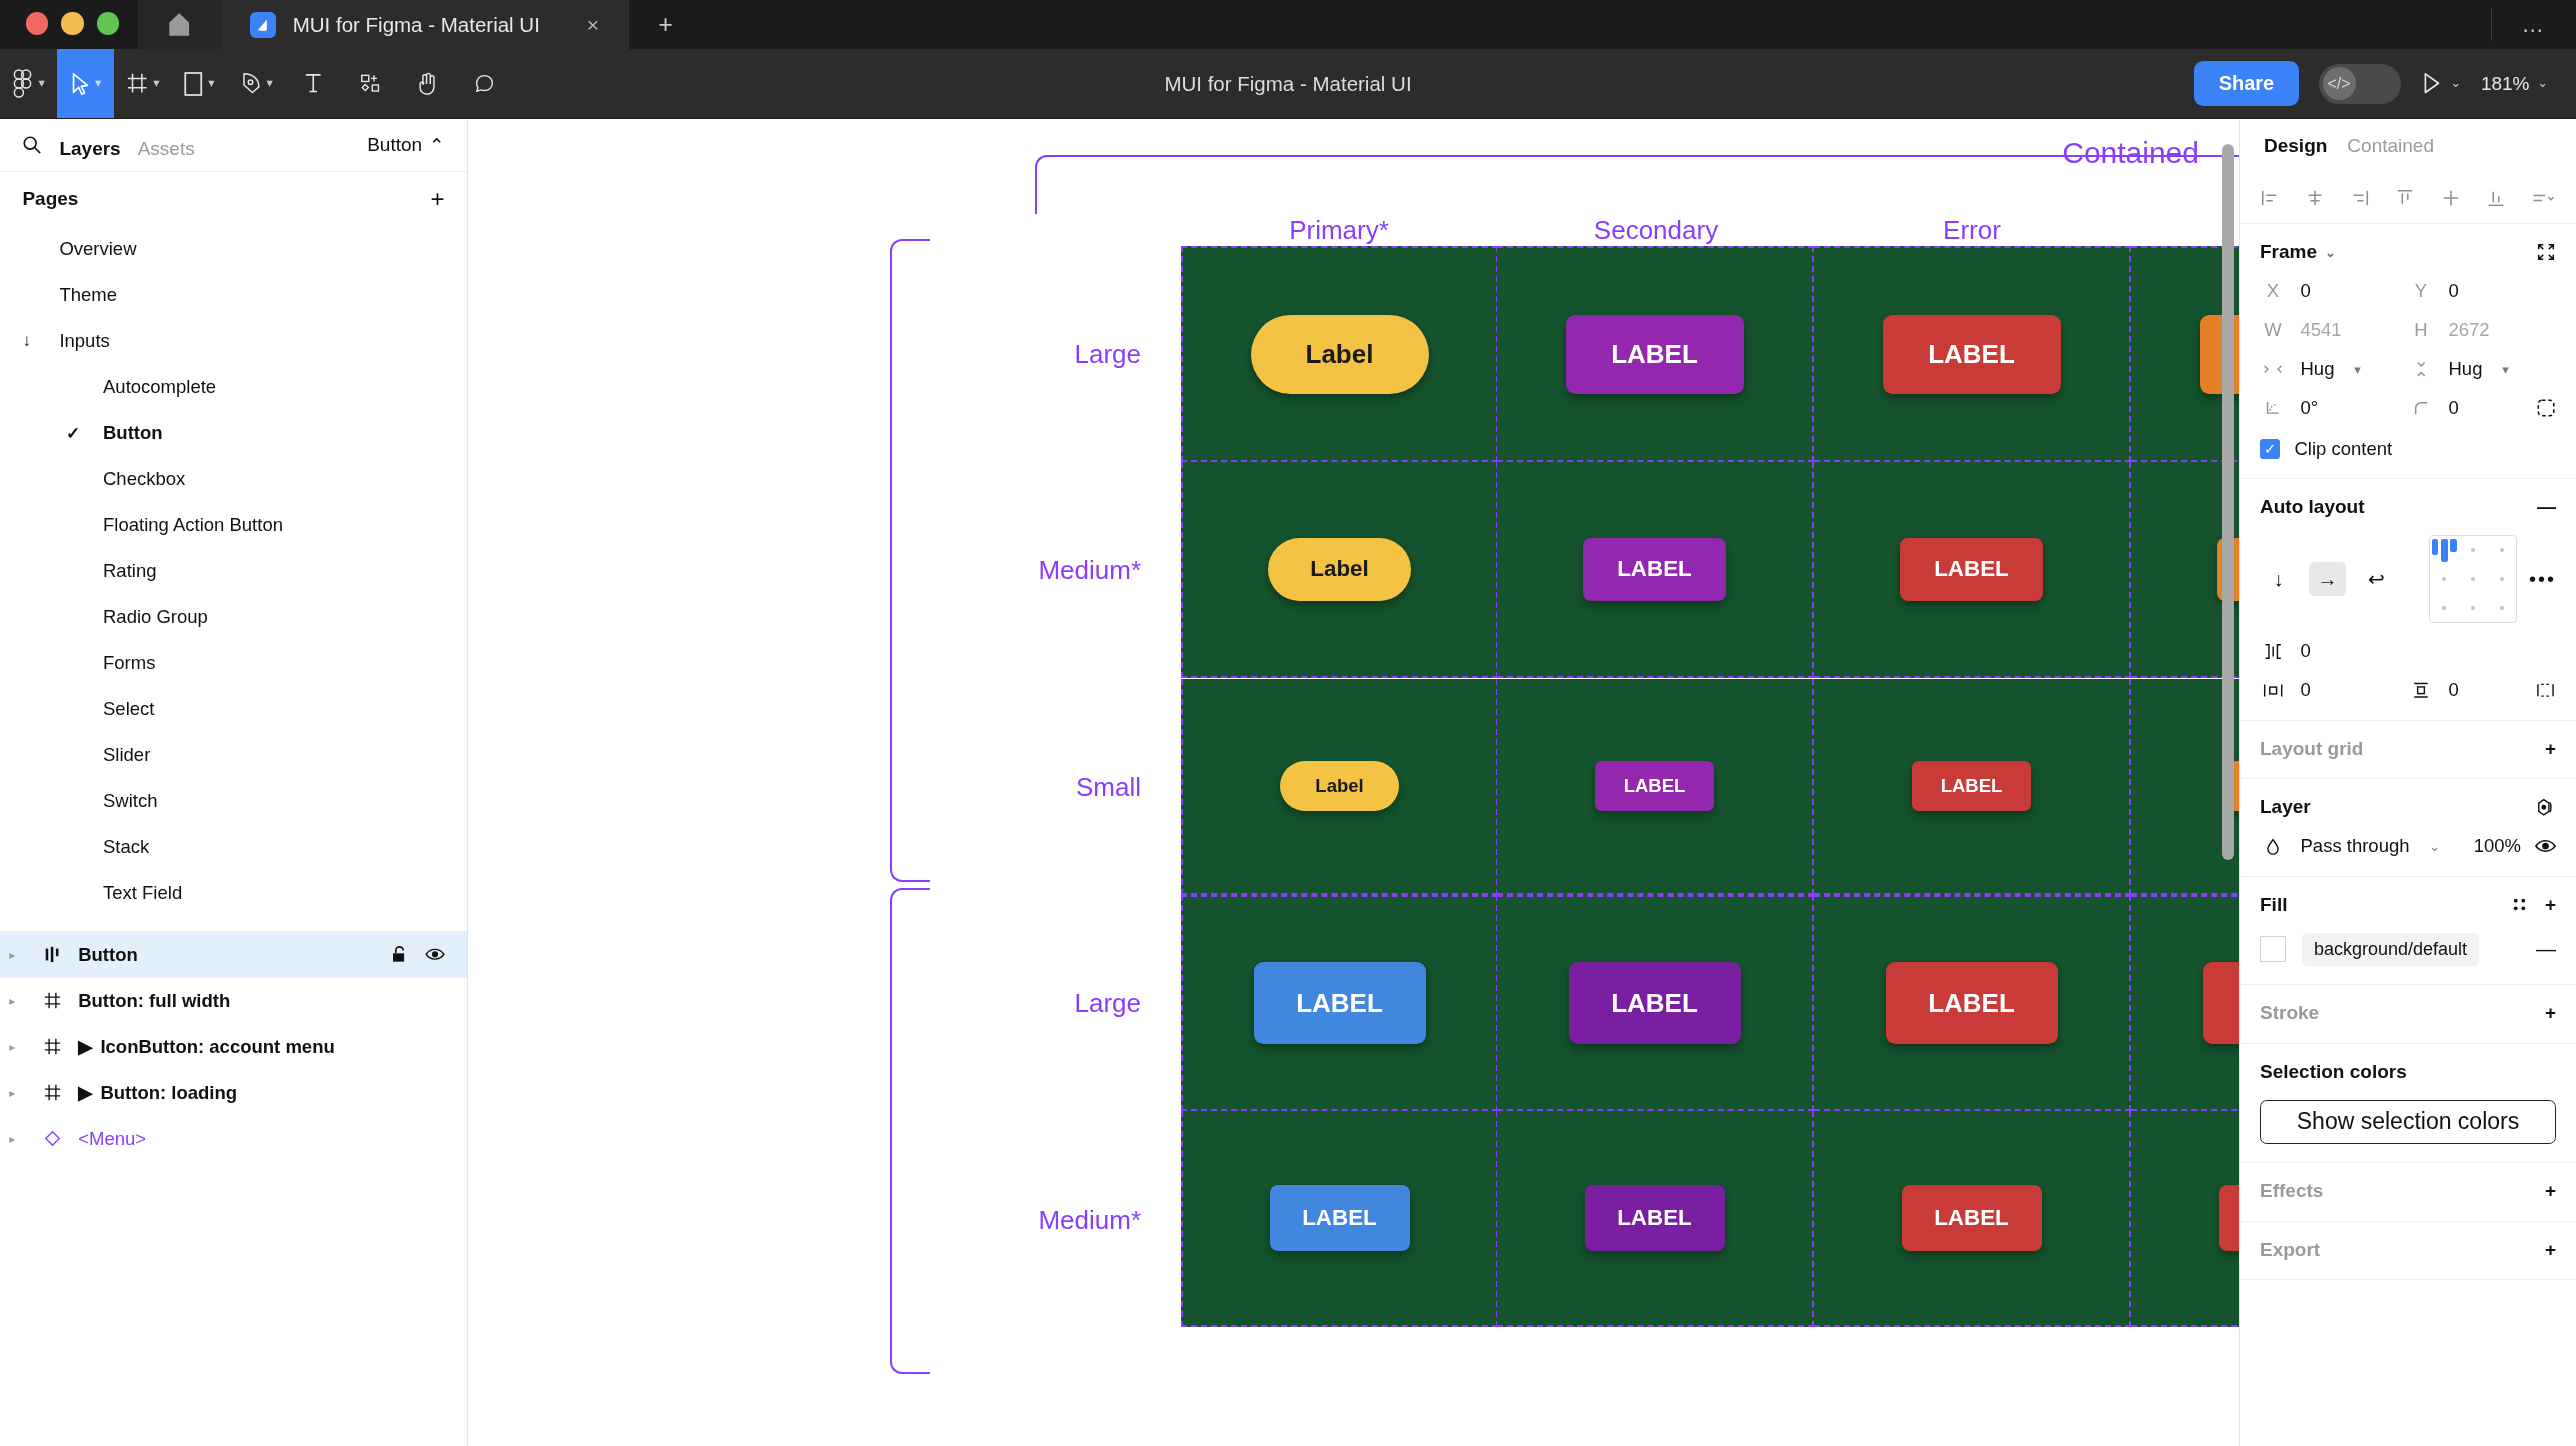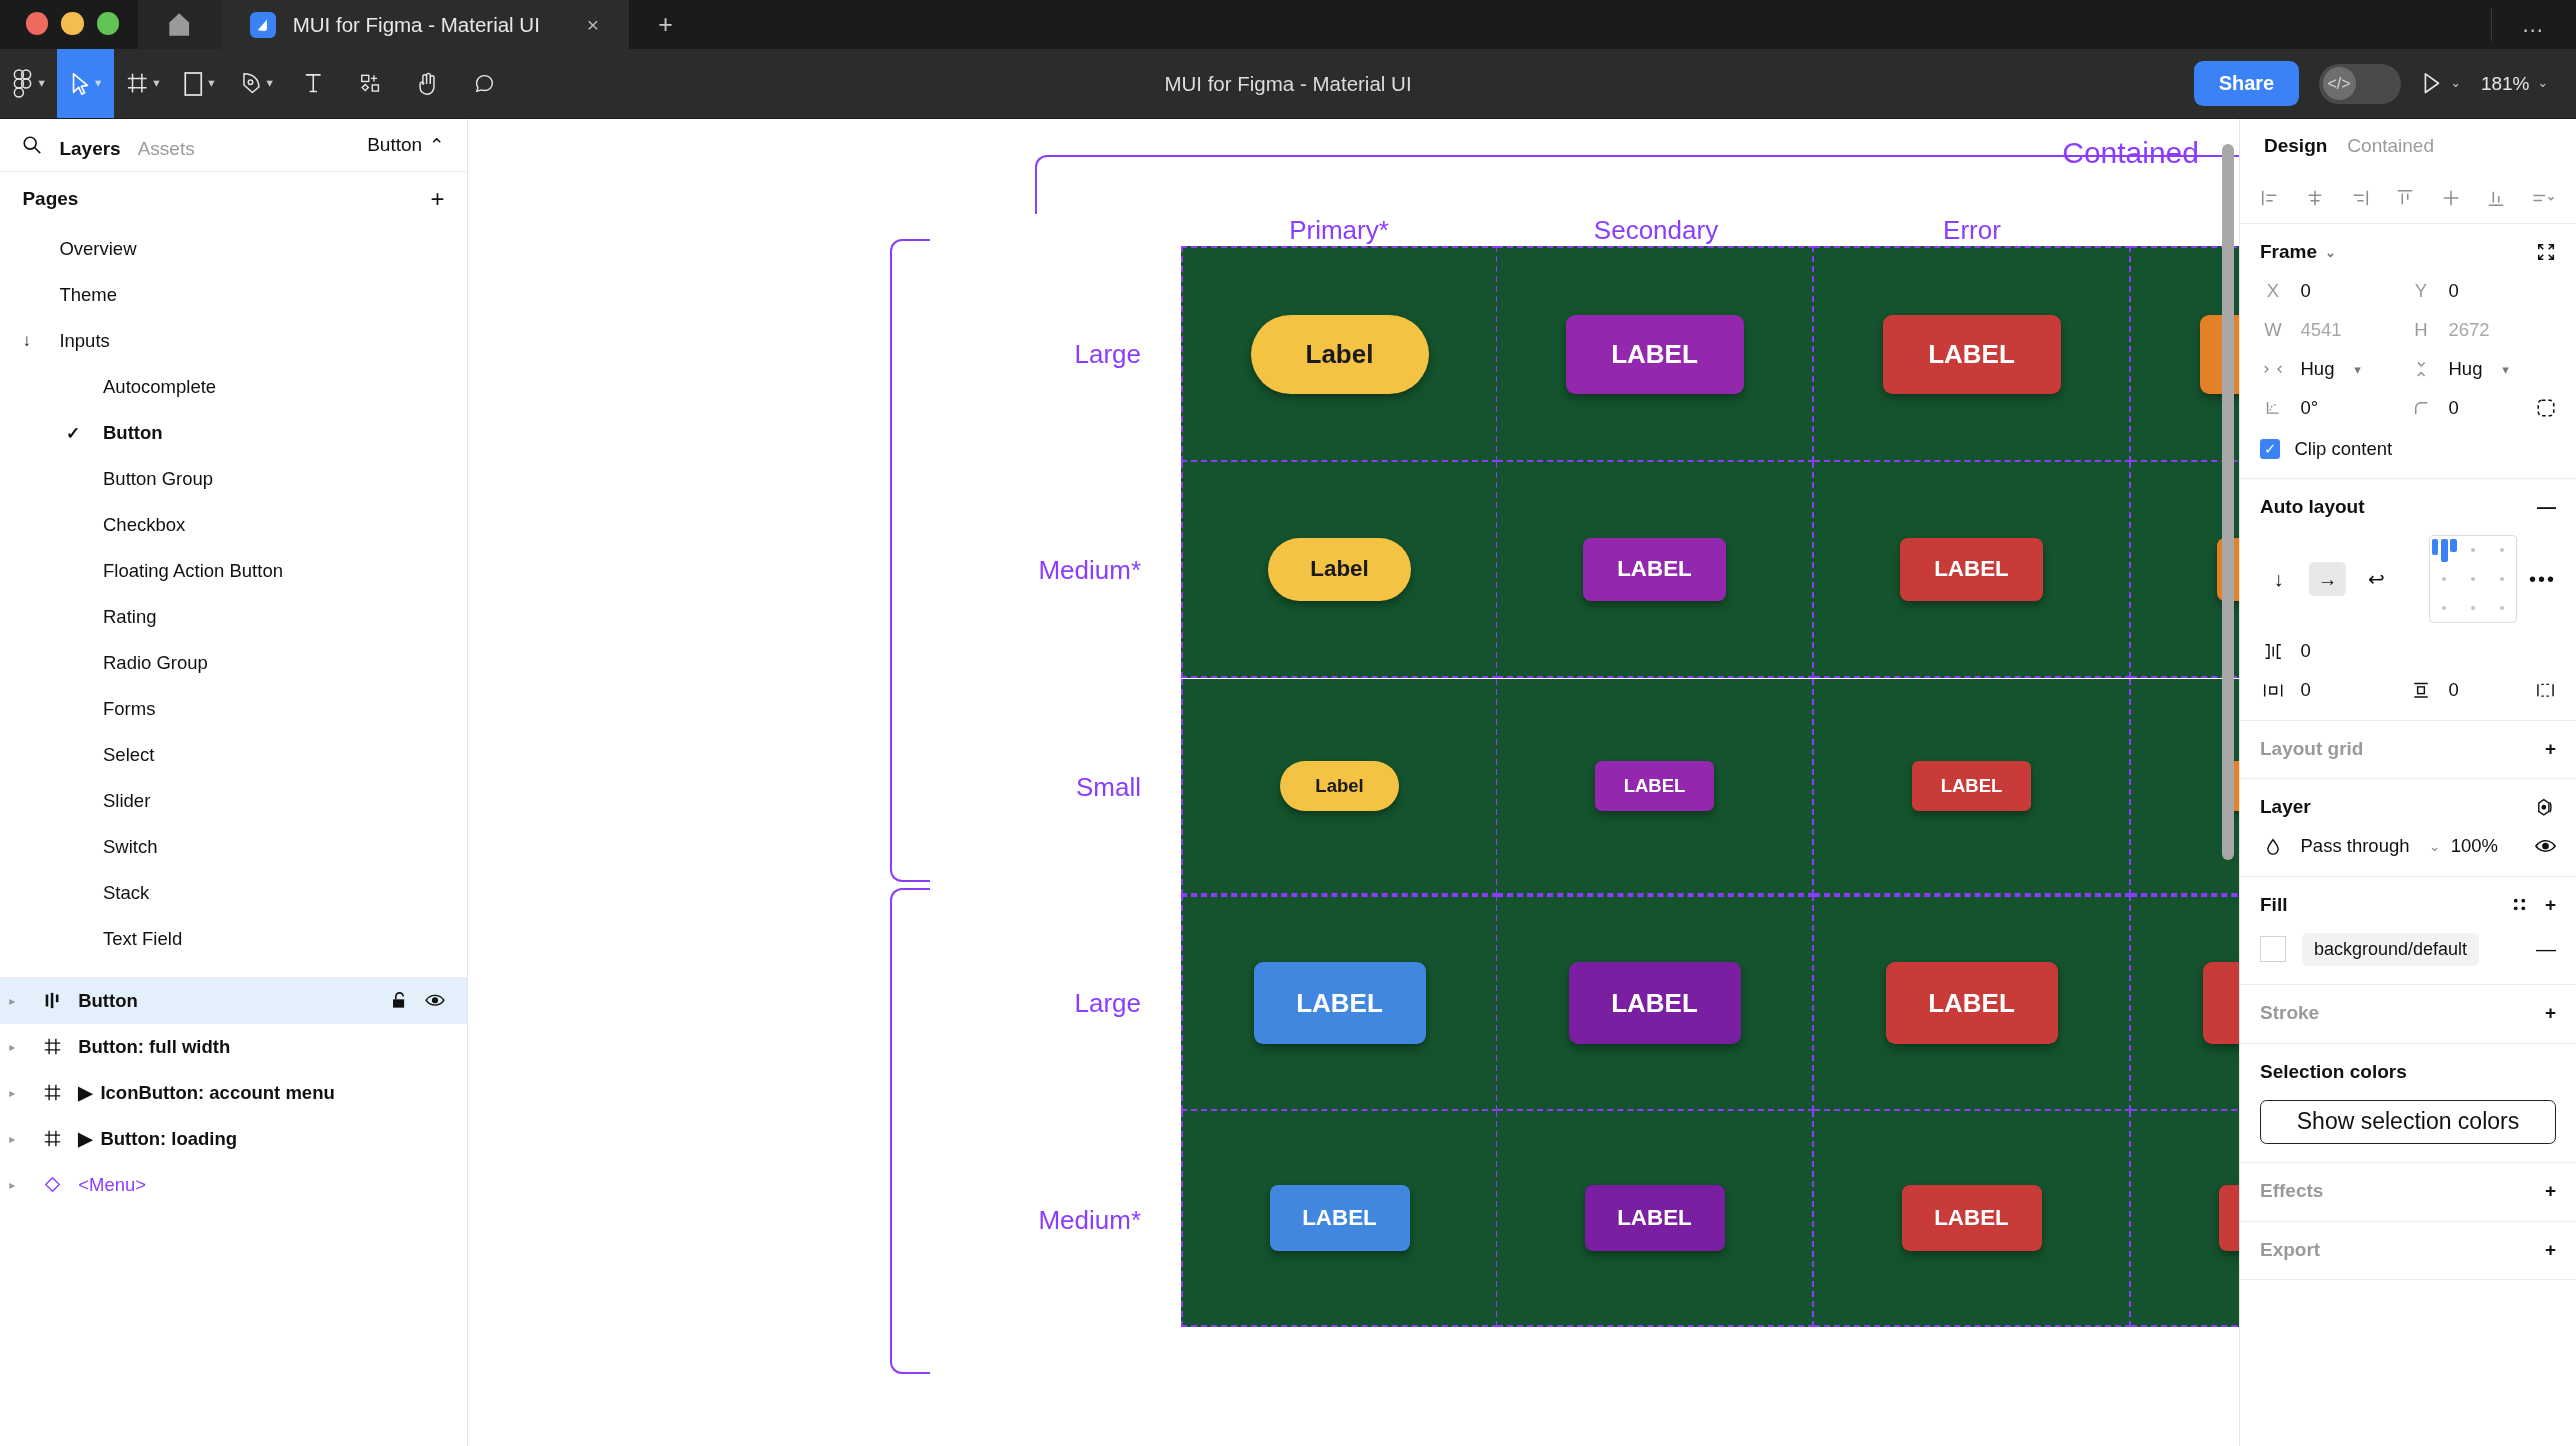--- a/index.html
+++ b/index.html
@@ -339,24 +339,20 @@
         <span class="chk">↓</span>
         <span>Inputs</span>
       </div>
       <div class="page-item lvl1">
         <span class="chk"></span>
         <span>Autocomplete</span>
       </div>
       <div class="page-item lvl1 sel">
         <span class="chk">✓</span>
         <span>Button</span>
-      </div>
-      <div class="page-item lvl1">
-        <span class="chk"></span>
-        <span>Button Group</span>
       </div>
       <div class="page-item lvl1">
         <span class="chk"></span>
         <span>Checkbox</span>
       </div>
       <div class="page-item lvl1">
         <span class="chk"></span>
         <span>Floating Action Button</span>
       </div>
       <div class="page-item lvl1">
@@ -758,21 +754,21 @@
     <div class="prop-row">
       <span class="prop">
         <span class="plbl">
           <svg width="16" height="17" viewBox="0 0 18 20" fill="none" stroke="#111" stroke-width="1.7">
               <path d="M9 2C5 7 3 10 3 13a6 6 0 0012 0c0-3-2-6-6-11z"></path>
             </svg>
           </span>
         <span class="pval">Pass through</span>
         <span class="pchev">⌄</span>
       </span>
-      <span class="prop" style="flex:0 0 auto;gap:37px">
+      <span class="prop" style="flex:0 0 auto;gap:14px">
         <span class="pval">100%</span>
         <span>
           <svg width="21" height="16" viewBox="0 0 24 18" fill="none" stroke="#111" stroke-width="1.7">
               <path d="M1 9s4-6 11-6 11 6 11 6-4 6-11 6S1 9 1 9z"></path>
               <circle cx="12" cy="9" r="3" fill="#111"></circle>
             </svg>
           </span>
       </span>
     </div>
   </div>

